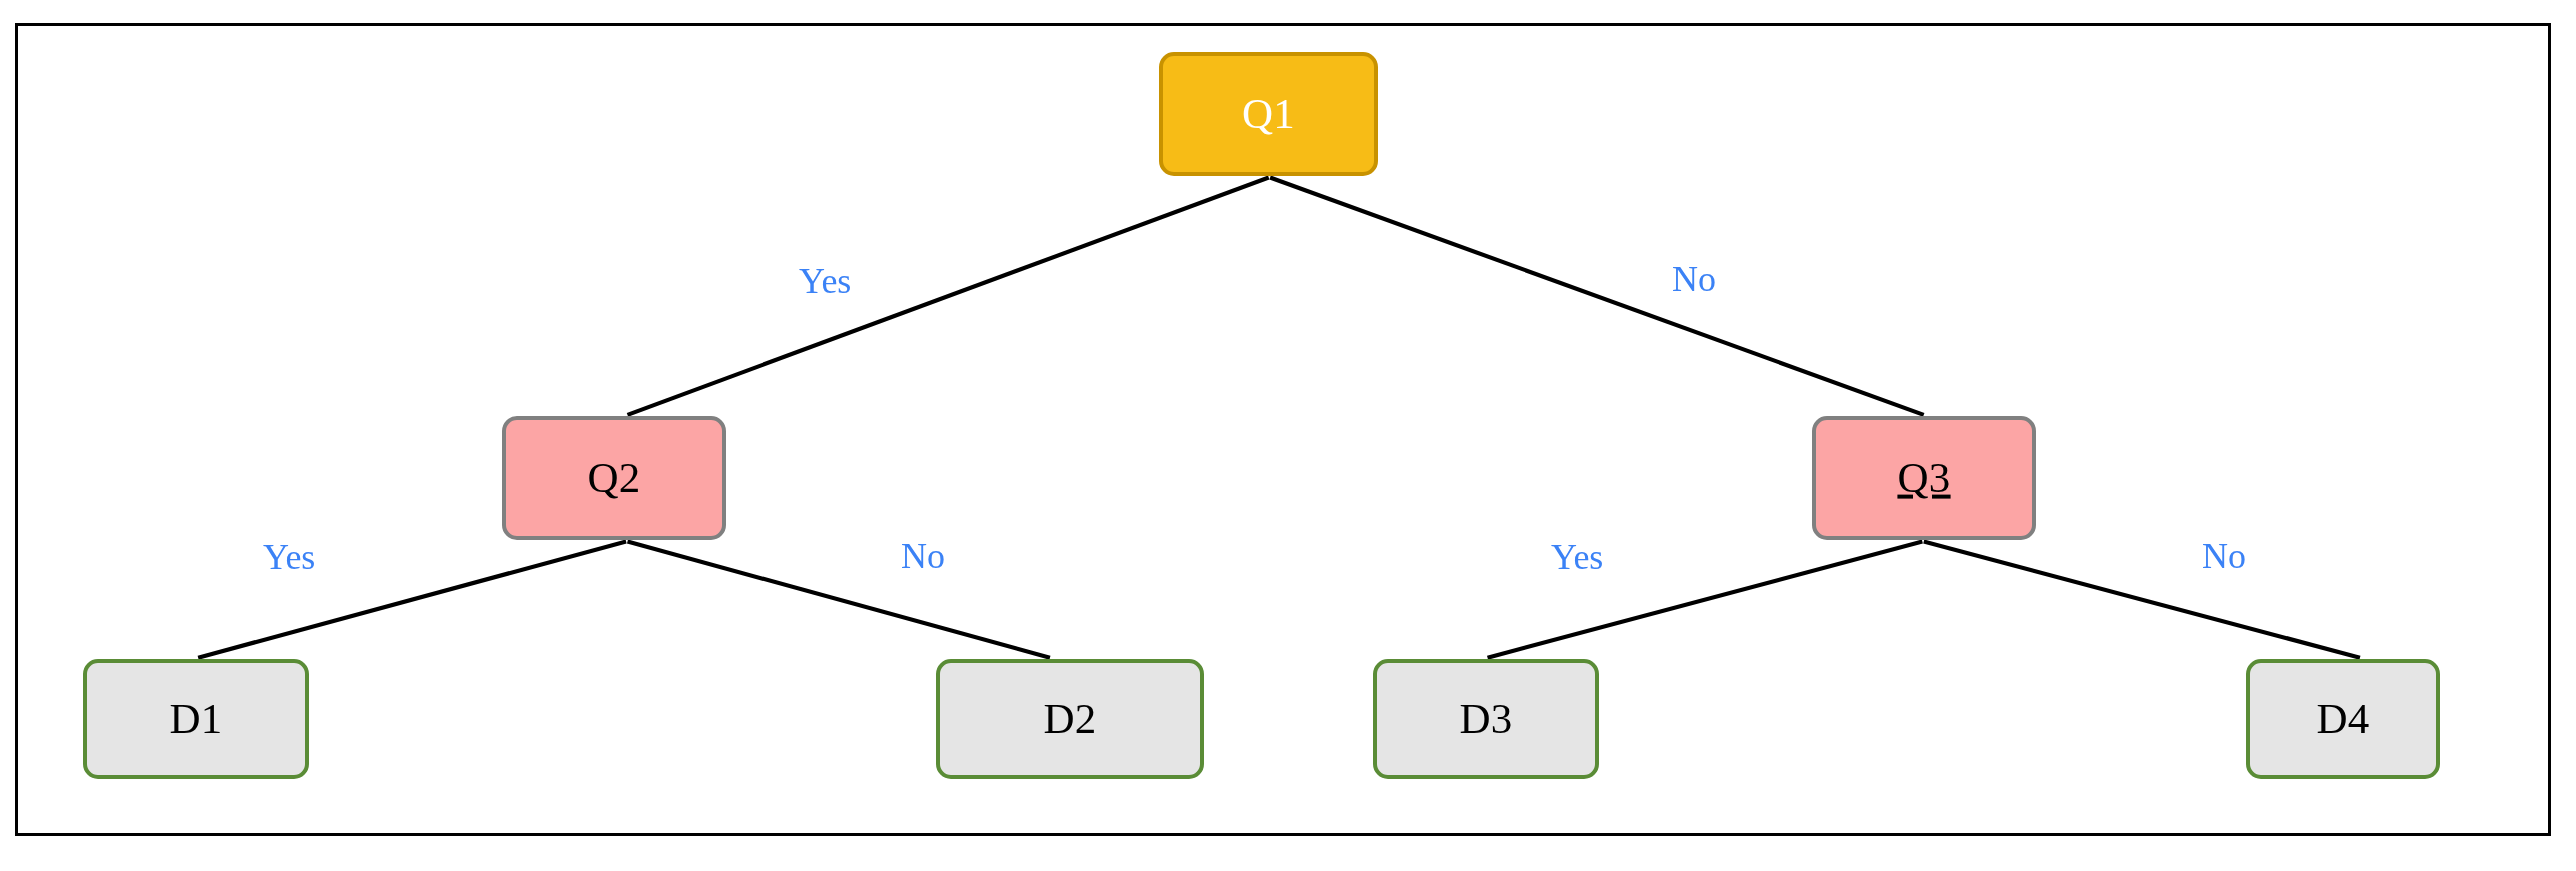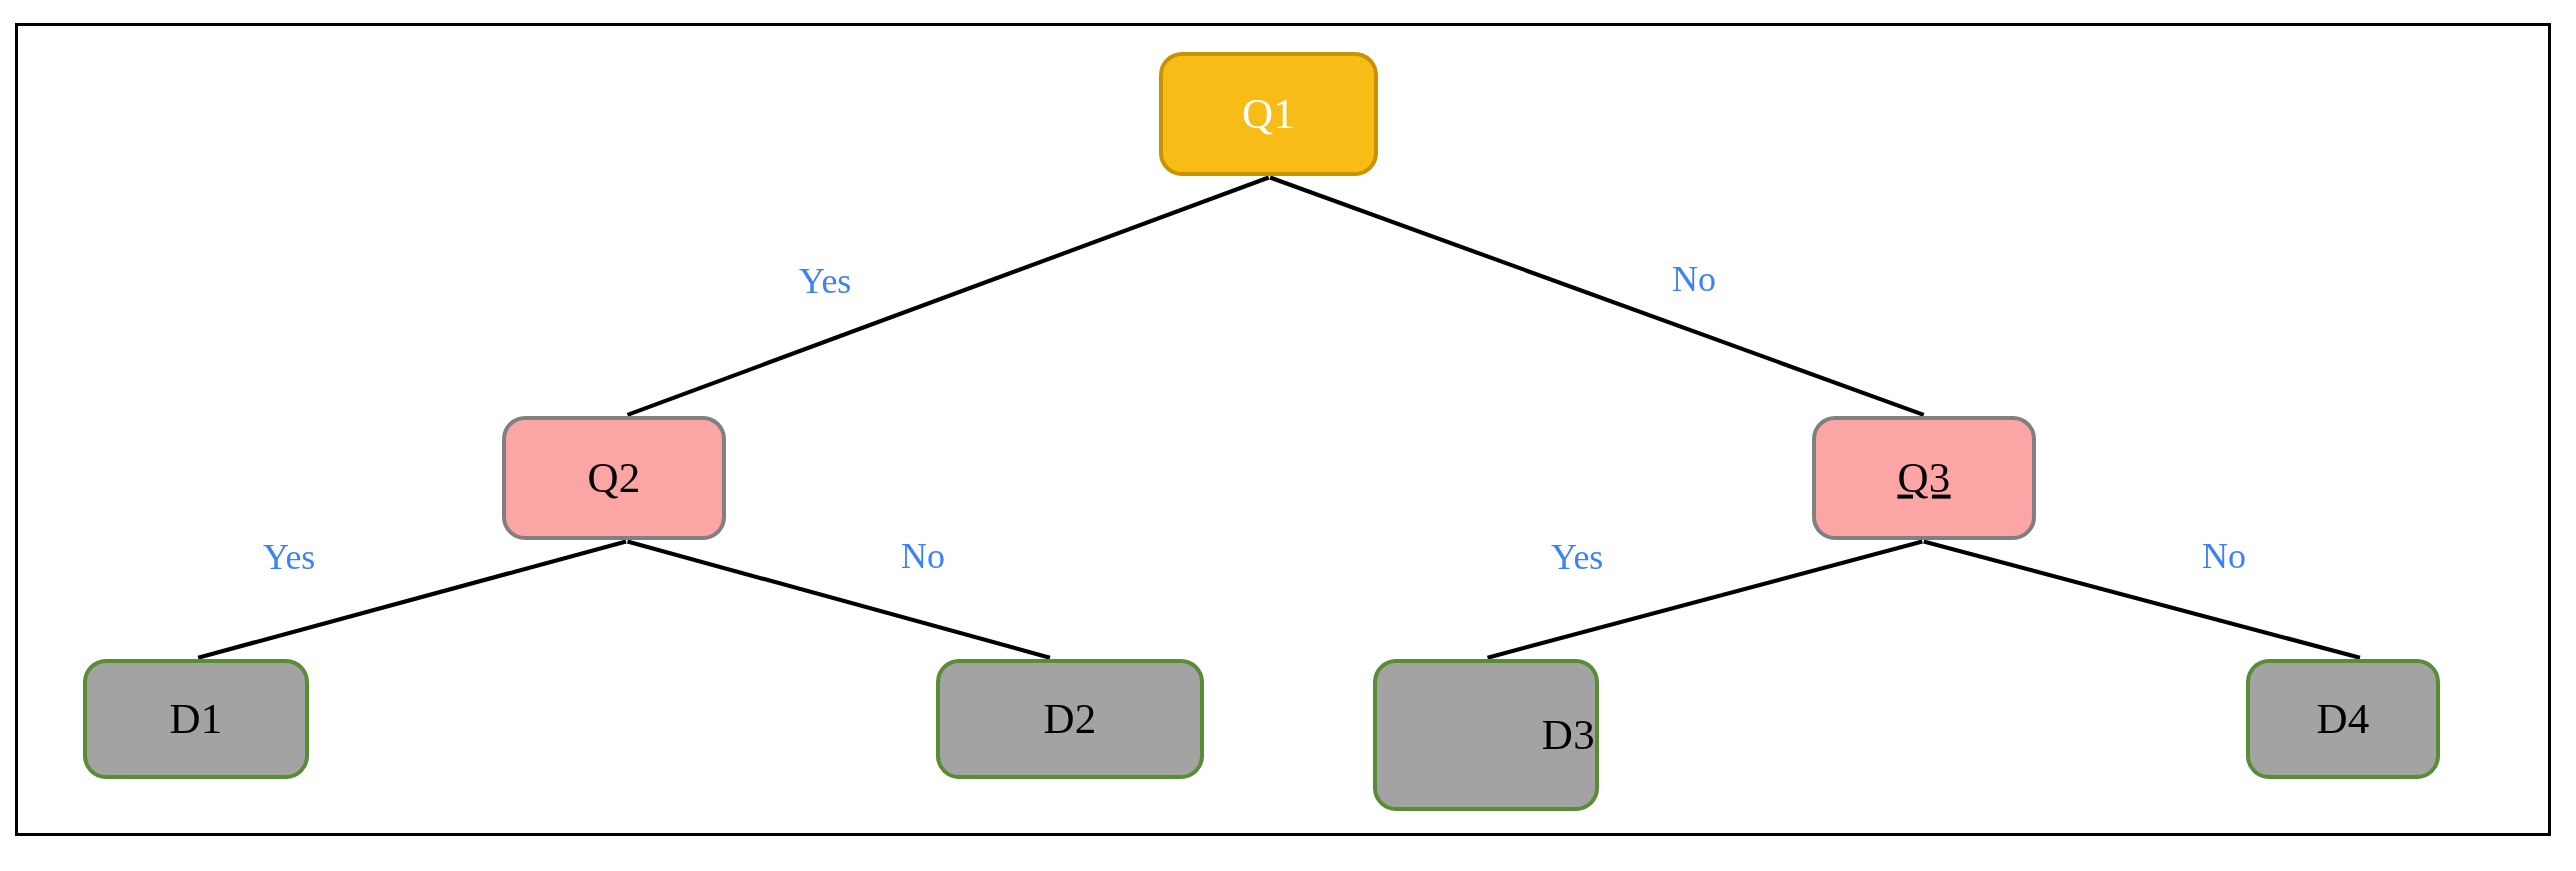--- a/index.html
+++ b/index.html
@@ -31,40 +31,40 @@
     position: absolute;
     left: 0;
     top: 0;
     width: 2576px;
     height: 871px;
     pointer-events: none;
   }
   .node {
     position: absolute;
     box-sizing: border-box;
-    border-radius: 23px;
+    border-radius: 15px;
     display: flex;
     align-items: center;
     justify-content: center;
     font-size: 43px;
     line-height: 1;
     letter-spacing: 0.3px;
   }
   .node-root {
     background: #f7bc16;
     border: 4.8px solid #c89200;
     color: #ffffff;
   }
   .node-question {
     background: #fca5a5;
     border: 4.8px solid #808080;
     color: #000000;
   }
   .node-decision {
-    background: #a3a3a3;
+    background: #e5e5e5;
     border: 4.8px solid #5a8c36;
     color: #000000;
   }
   .node-label {
     display: block;
     transform: translateY(-1.4px);
   }
   .edge-label {
     position: absolute;
     font-size: 36px;
@@ -100,21 +100,21 @@
       </div>
       <div class="node node-question" style="left: 1812px; top: 416px; width: 224px; height: 124px; text-decoration: underline;">
         <span class="node-label">Q3</span>
       </div>
       <div class="node node-decision" style="left: 83px; top: 659px; width: 226px; height: 120px;">
         <span class="node-label">D1</span>
       </div>
       <div class="node node-decision" style="left: 936px; top: 659px; width: 268px; height: 120px;">
         <span class="node-label">D2</span>
       </div>
-      <div class="node node-decision" style="left: 1373px; top: 659px; width: 226px; height: 152px; justify-content: flex-end;">
+      <div class="node node-decision" style="left: 1373px; top: 659px; width: 226px; height: 120px;">
         <span class="node-label">D3</span>
       </div>
       <div class="node node-decision" style="left: 2246px; top: 659px; width: 194px; height: 120px;">
         <span class="node-label">D4</span>
       </div>
     </div>
   <div id="edge-labels-group">
       <div class="edge-label" style="left: 799px; top: 263px;">Yes</div>
       <div class="edge-label" style="left: 1672px; top: 261px;">No</div>
       <div class="edge-label" style="left: 263px; top: 539px;">Yes</div>

